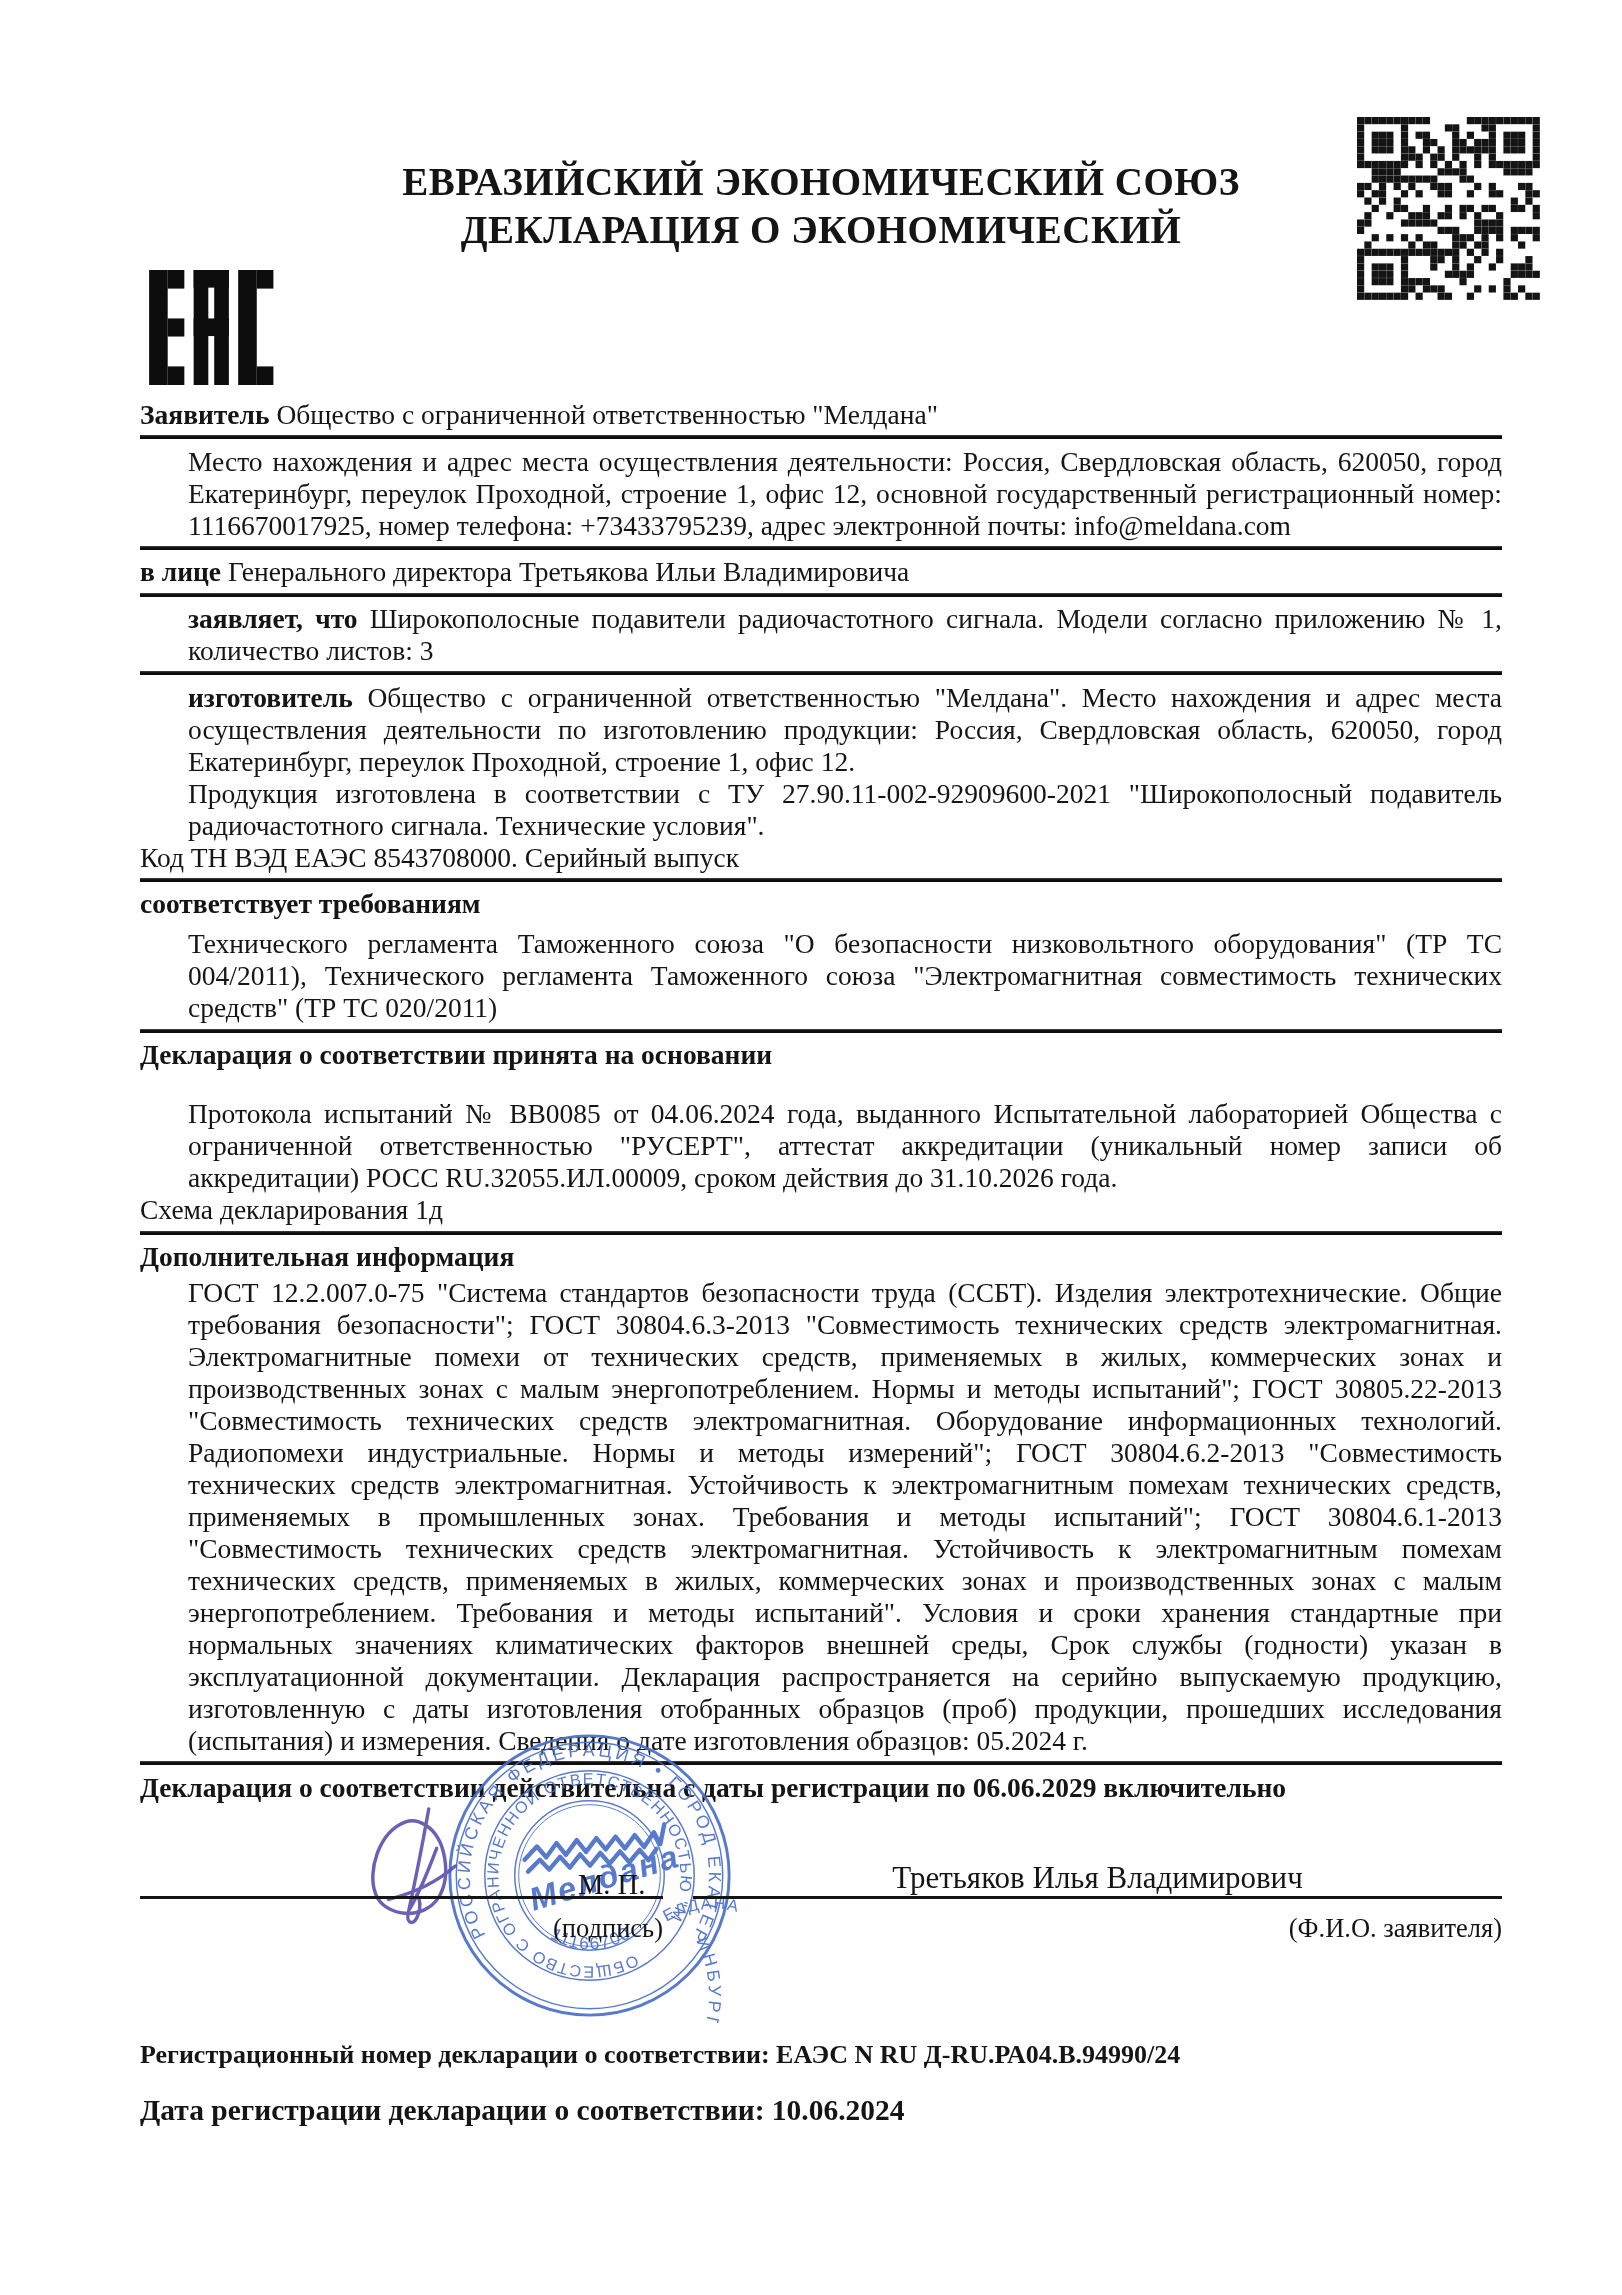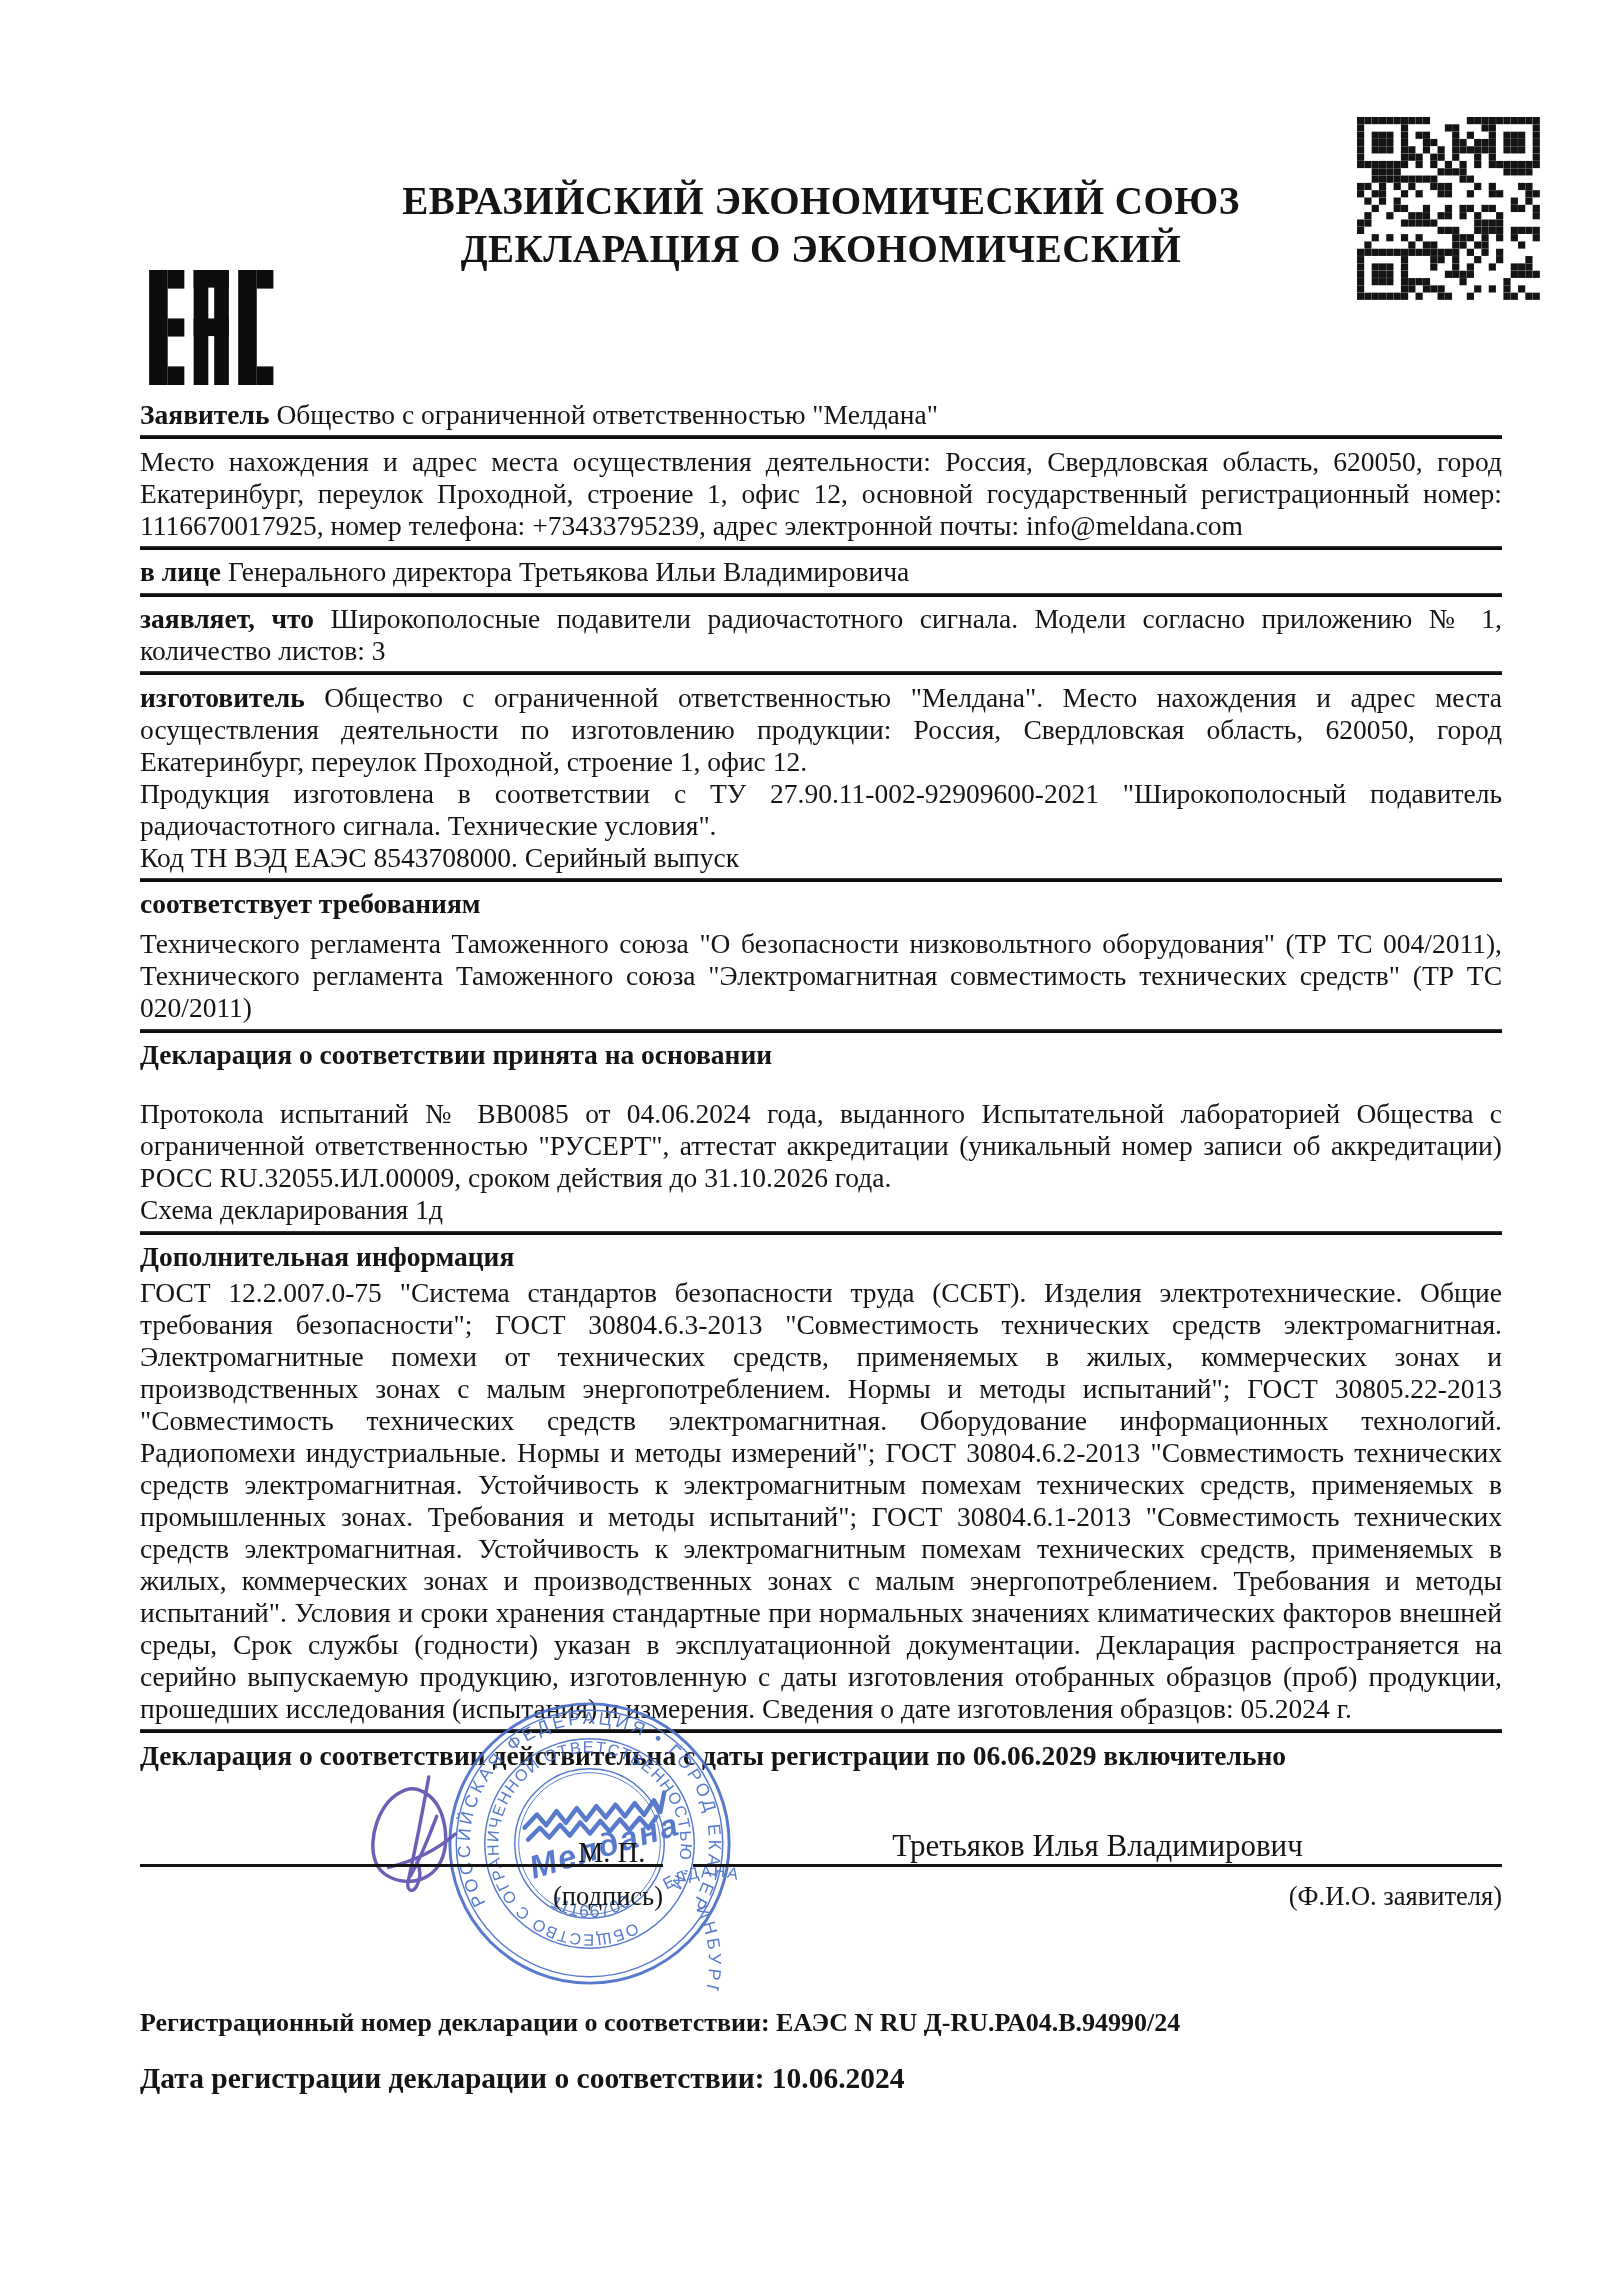--- a/index.html
+++ b/index.html
@@ -7,27 +7,27 @@
     position:relative;
     width:1623px;height:2295px;
     background:#ffffff;
     font-family:"Liberation Serif","DejaVu Serif",serif;
     color:var(--ink,#151515);
     overflow:hidden;
   }
   .content{position:absolute;left:140px;top:0;width:1362px;}
   
   .header{position:relative;height:399px;}
-  .title{position:absolute;top:177px;left:0;right:0;text-align:center;
+  .title{position:absolute;top:158px;left:0;right:0;text-align:center;
          font-weight:bold;font-size:39px;line-height:48px;letter-spacing:0.5px;}
   .qr{position:absolute;top:117px;right:-38px;width:183px;height:183px;}
   .eac{position:absolute;top:270px;left:8.8px;width:125px;height:115px;}
   
   p{margin:0;font-size:27.5px;line-height:32px;}
-  .just{text-align:justify;}
+  .just{text-align:justify;margin-left:48px;}
   b{font-weight:bold;}
   .rule{height:3.9px;background:linear-gradient(#474747,#0c0c0c 45%);margin:4.4px 0 6.4px 0;}
   .gap16{height:7.9px;} .gap56{height:27.5px;} .gap8{height:3.9px;}
   
   .sigblock{position:relative;height:216px;margin-top:2px;}
   .sigline{position:absolute;top:90px;height:3.4px;background:#141414;}
   .sigline.left{left:0;width:523px;}
   .sigline.right{left:553px;right:0;}
   .caption{position:absolute;top:107px;font-size:26.5px;text-align:right;}
   .caption.sign{left:0;width:523px;}

